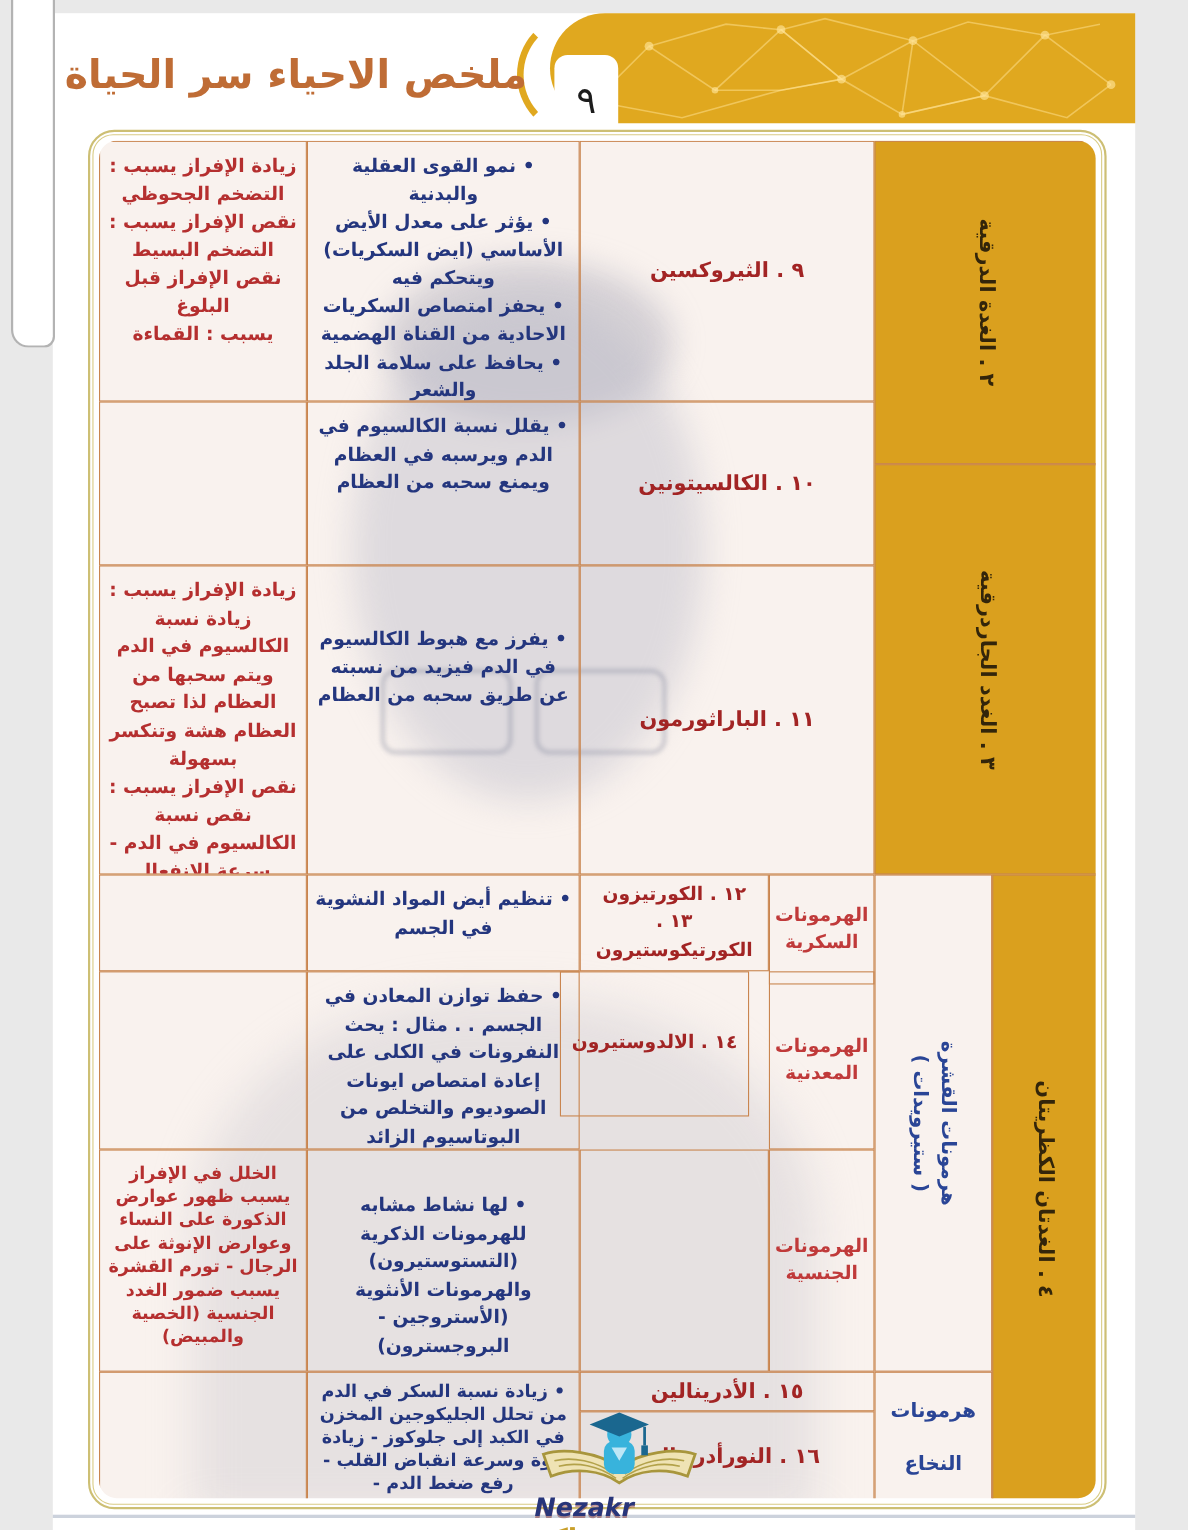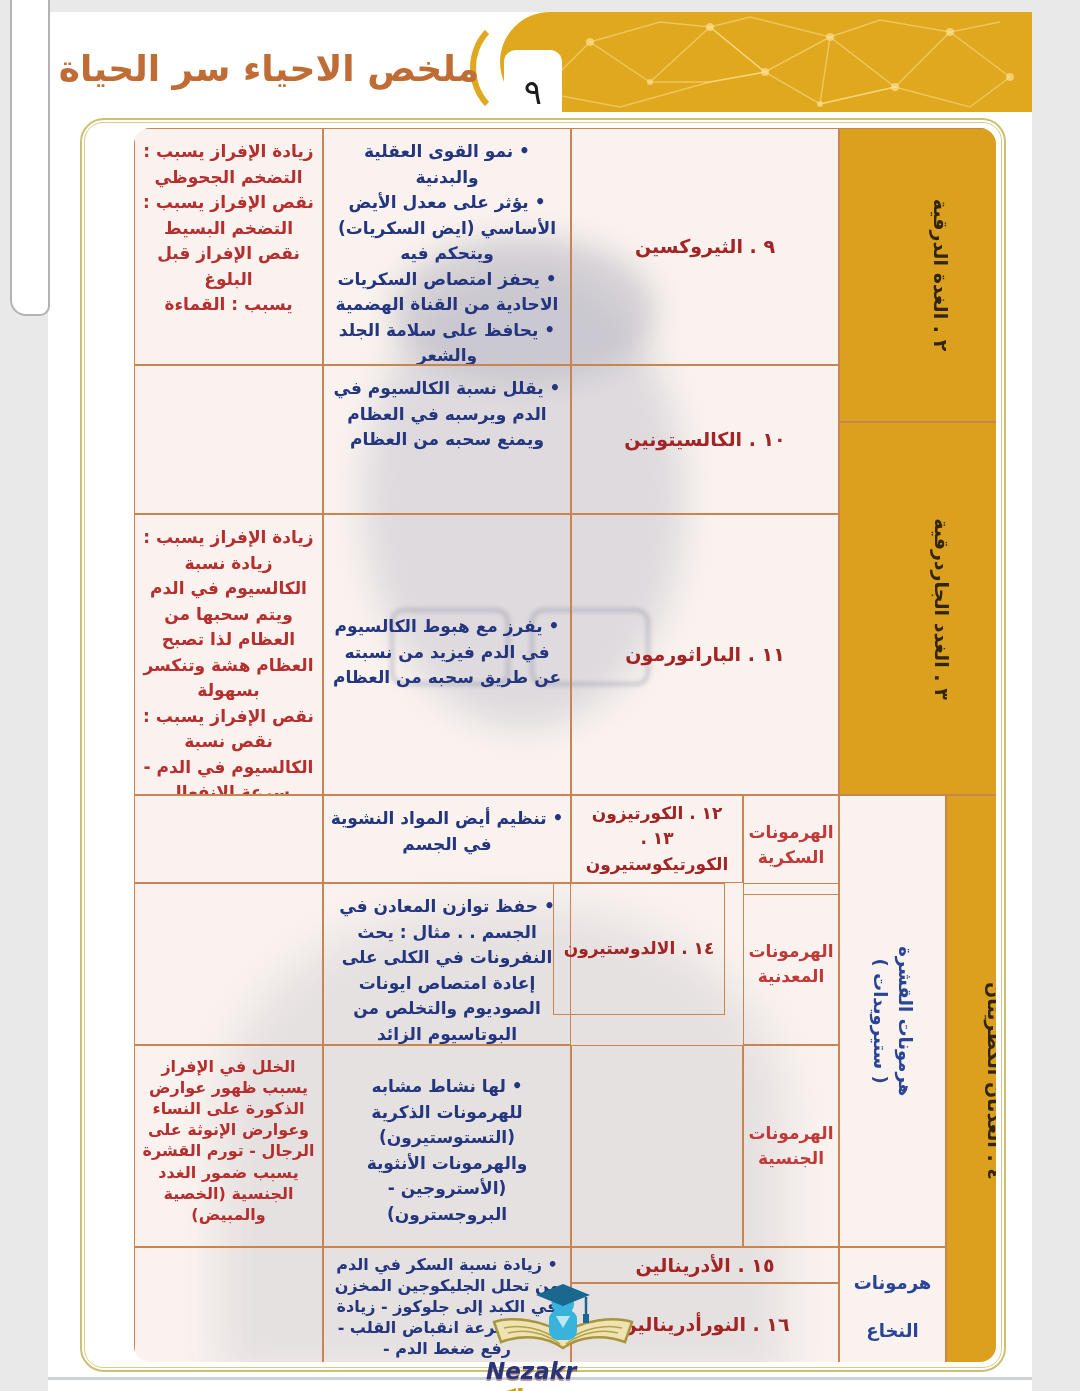--- a/index.html
+++ b/index.html
@@ -18,21 +18,21 @@
     border-radius:50%;border-top-color:transparent;border-right-color:transparent;border-bottom-color:transparent;}
   .page-title{position:absolute;left:50px;top:32px;width:438px;height:74px;line-height:74px;
     color:var(--title-brown,#bf6c35);font-weight:bold;font-size:36px;direction:rtl;text-align:center;white-space:nowrap;}
   .page-tab{position:absolute;left:504px;top:50px;width:58px;height:64px;background:#fff;
     border-radius:12px 12px 0 0;display:flex;align-items:flex-end;justify-content:center;
     font-size:34px;color:#1c1c1c;padding-bottom:2px;box-sizing:border-box;z-index:3;}
   
   .tframe{position:absolute;left:80px;top:118px;width:926px;height:1254px;background:#fff;
     border:2px solid var(--frame-border,#cdbf74);border-radius:24px;box-sizing:border-box;}
   .tframe::before{content:"";position:absolute;inset:2px;border:1.5px solid #d9cc85;border-radius:19px;}
-  .grid{position:absolute;inset:8px;border-radius:16px;overflow:hidden;background:var(--page-bg,#f9f2ee);margin-left:44px;}
+  .grid{position:absolute;inset:8px;border-radius:16px;overflow:hidden;background:var(--page-bg,#f9f2ee);}
   .cell{position:absolute;box-sizing:border-box;border:1px solid var(--grid-line,#c9854f);overflow:hidden;z-index:1;}
   .gold{background:var(--gold,#daa01e);}
   
   .wm{position:absolute;z-index:0;}
   .wm-head{left:230px;top:140px;width:320px;height:460px;border-radius:50%;
     background:rgba(186,186,200,0.42);filter:blur(16px);}
   .wm-hair{left:258px;top:108px;width:264px;height:150px;border-radius:50%;
     background:rgba(158,158,175,0.38);filter:blur(14px);}
   .wm-shoulders{left:86px;top:780px;width:566px;height:470px;border-radius:45% 45% 0 0;
     background:rgba(200,196,206,0.38);filter:blur(20px);}
@@ -139,21 +139,21 @@
 
     <div class="cell" style="left:0;top:386px;width:189px;height:281px">
       <div class="pad red-lines">
           <div class="ln">زيادة الإفراز يسبب :</div>
           <div class="ln">زيادة نسبة الكالسيوم في الدم ويتم سحبها من العظام لذا تصبح العظام هشة وتنكسر بسهولة</div>
           <div class="ln">نقص الإفراز يسبب :</div>
           <div class="ln">نقص نسبة الكالسيوم في الدم - سرعة الانفعال والغضب - تشنجات عضلية مؤلمة</div>
         </div>
     </div>
     <div class="cell" style="left:189px;top:386px;width:248px;height:281px">
-      <div class="pad fn" style="padding-top:99px">
+      <div class="pad fn" style="padding-top:54px">
           <div class="ln">يفرز مع هبوط الكالسيوم في الدم فيزيد من نسبته عن طريق سحبه من العظام</div>
         </div>
     </div>
     <div class="cell name" style="left:437px;top:386px;width:268px;height:281px">١١ . الباراثورمون</div>
 
     <div class="cell gold" style="left:705px;top:0;width:205px;height:294px">
       <div class="vwrap">
           <div class="vtext gland-label">٢ . الغدة الدرقية</div>
         </div>
     </div>
@@ -183,21 +183,21 @@
     </div>
     <div class="cell name name-sm" style="left:419px;top:755px;width:172px;height:132px">١٤ . الالدوستيرون</div>
     <div class="cell cat" style="left:609px;top:755px;width:96px;height:162px">الهرمونات المعدنية</div>
 
     <div class="cell" style="left:0;top:917px;width:189px;height:202px">
       <div class="pad red-lines tight">
           <div class="ln">الخلل في الإفراز يسبب ظهور عوارض الذكورة على النساء وعوارض الإنوثة على الرجال - تورم القشرة يسبب ضمور الغدد الجنسية (الخصية والمبيض)</div>
         </div>
     </div>
     <div class="cell" style="left:189px;top:917px;width:248px;height:202px">
-      <div class="pad fn" style="padding-top:28px">
+      <div class="pad fn" style="padding-top:38px">
           <div class="ln">لها نشاط مشابه للهرمونات الذكرية (التستوستيرون) والهرمونات الأنثوية (الأستروجين - البروجسترون)</div>
         </div>
     </div>
     <div class="cell" style="left:437px;top:917px;width:172px;height:202px"></div>
     <div class="cell cat" style="left:609px;top:917px;width:96px;height:202px">الهرمونات الجنسية</div>
 
     <div class="cell" style="left:705px;top:667px;width:107px;height:452px">
       <div class="vwrap">
         <div class="vtext cortex-label">
           <div>هرمونات القشرة</div>

